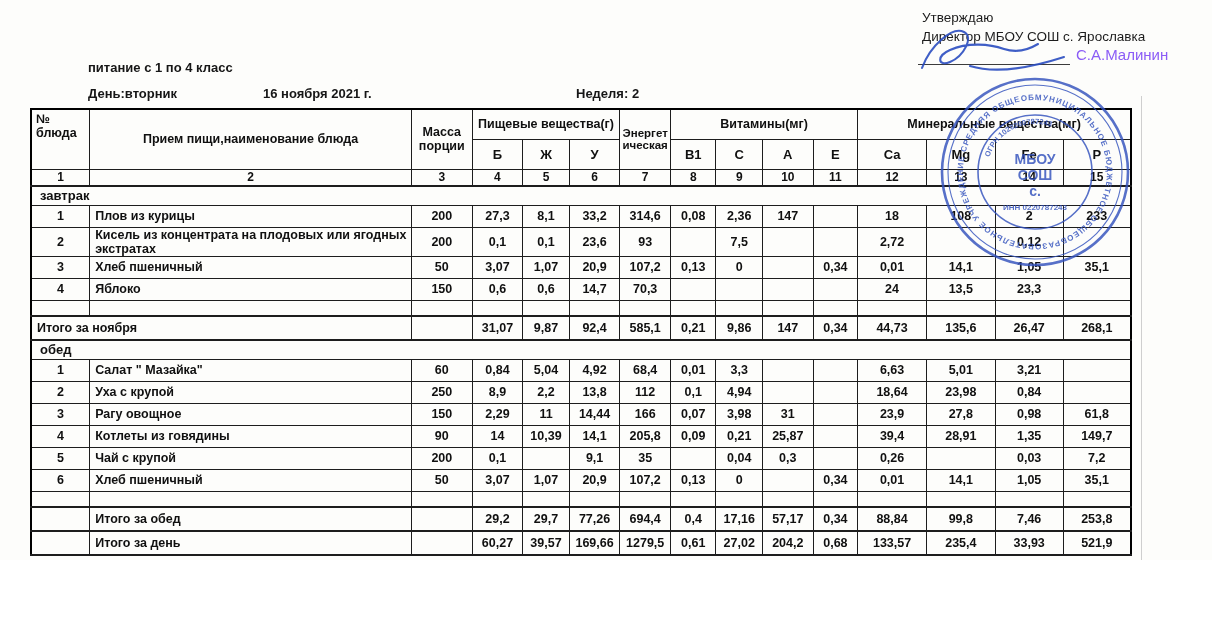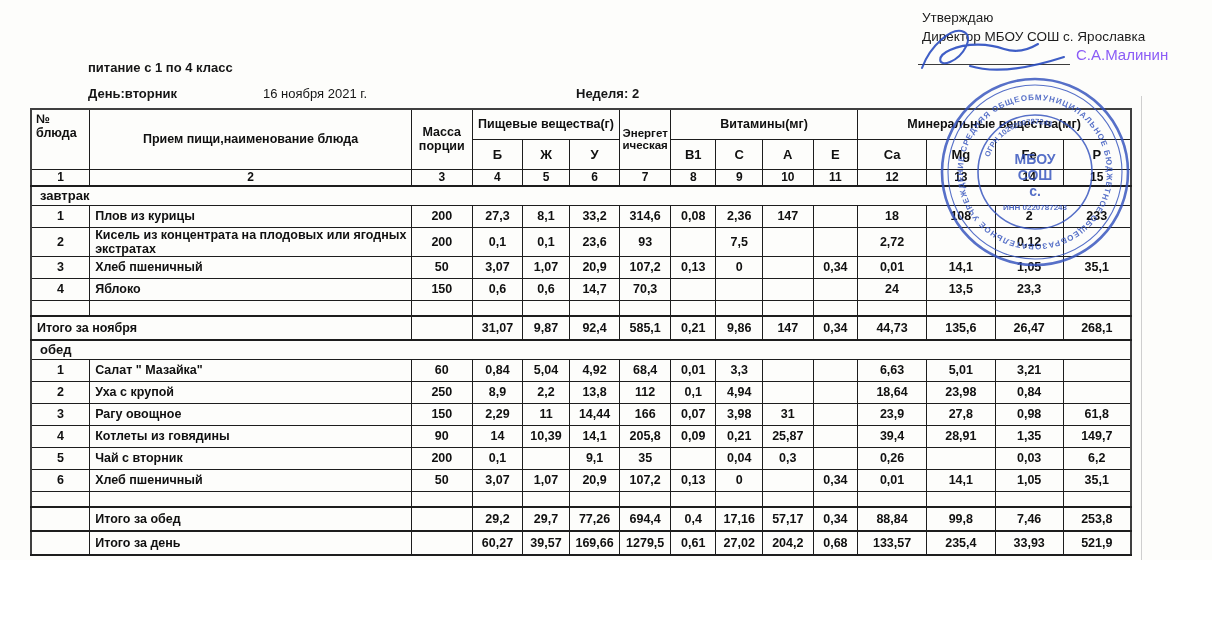--- a/index.html
+++ b/index.html
@@ -10,27 +10,27 @@
   
   .approval { position:absolute; left:922px; top:8px; font-size:13.5px; line-height:19px; color:#1d1d1d; }
   .signatory { position:absolute; left:1076px; top:46px; font-size:15px; color:#8b5cf6; }
   .sig-line { position:absolute; left:918px; top:64px; width:152px; height:1px; background:#3c3c3c; }
   .signature { position:absolute; left:912px; top:22px; z-index:6; }
   .signature path { fill:none; stroke:#2a4cc0; stroke-width:2.1; stroke-linecap:round; opacity:.9; }
 
   
   .meta-title { position:absolute; left:88px; top:60px; font-size:13px; font-weight:700; }
   .meta-day   { position:absolute; left:88px; top:86px; font-size:13px; font-weight:700; }
-  .meta-date  { position:absolute; left:263px; top:86px; font-size:13px; font-weight:400; }
+  .meta-date  { position:absolute; left:263px; top:86px; font-size:13px; font-weight:700; }
   .meta-week  { position:absolute; left:576px; top:86px; font-size:13px; font-weight:700; }
 
   
   .menu-table { position:absolute; left:30px; top:108px; width:1102px;
     border-collapse:collapse; table-layout:fixed; font-weight:700; color:#101010;
-    border:2px solid #404040; }
+    border:2px solid #000000; }
   .menu-table th, .menu-table td { border:1px solid #1d1d1d; font-size:12.5px;
     padding:0 2px; text-align:center; vertical-align:middle; overflow:hidden; }
   .menu-table thead tr.h1 th { height:30px; }
   .menu-table thead tr.h2 th { height:30px; font-size:13px; }
   .menu-table thead tr.h3 th { height:17px; font-size:12px; border-bottom-width:2px; }
   .th-dishno { text-align:left !important; vertical-align:top !important; padding:2px 12px 2px 4px !important; }
   .th-energy { font-size:11.5px !important; word-break:break-all; line-height:12px; padding:0 1px !important; }
   .menu-table td.name { text-align:left; padding-left:5px; }
   .section-row td { text-align:left; padding-left:8px; height:19px; font-size:13px;margin-top:34px; }
   .empty-row td { height:16px; }
@@ -299,34 +299,34 @@
           <td>0,21</td>
           <td>25,87</td>
           <td></td>
           <td>39,4</td>
           <td>28,91</td>
           <td>1,35</td>
           <td>149,7</td>
         </tr>
         <tr class="dish-row">
           <td>5</td>
-          <td class="name">Чай с вторник</td>
+          <td class="name">Чай с крупой</td>
           <td>200</td>
           <td>0,1</td>
           <td></td>
           <td>9,1</td>
           <td>35</td>
           <td></td>
           <td>0,04</td>
           <td>0,3</td>
           <td></td>
           <td>0,26</td>
           <td></td>
           <td>0,03</td>
-          <td>6,2</td>
+          <td>7,2</td>
         </tr>
         <tr class="dish-row">
           <td>6</td>
           <td class="name">Хлеб пшеничный</td>
           <td>50</td>
           <td>3,07</td>
           <td>1,07</td>
           <td>20,9</td>
           <td>107,2</td>
           <td>0,13</td>

